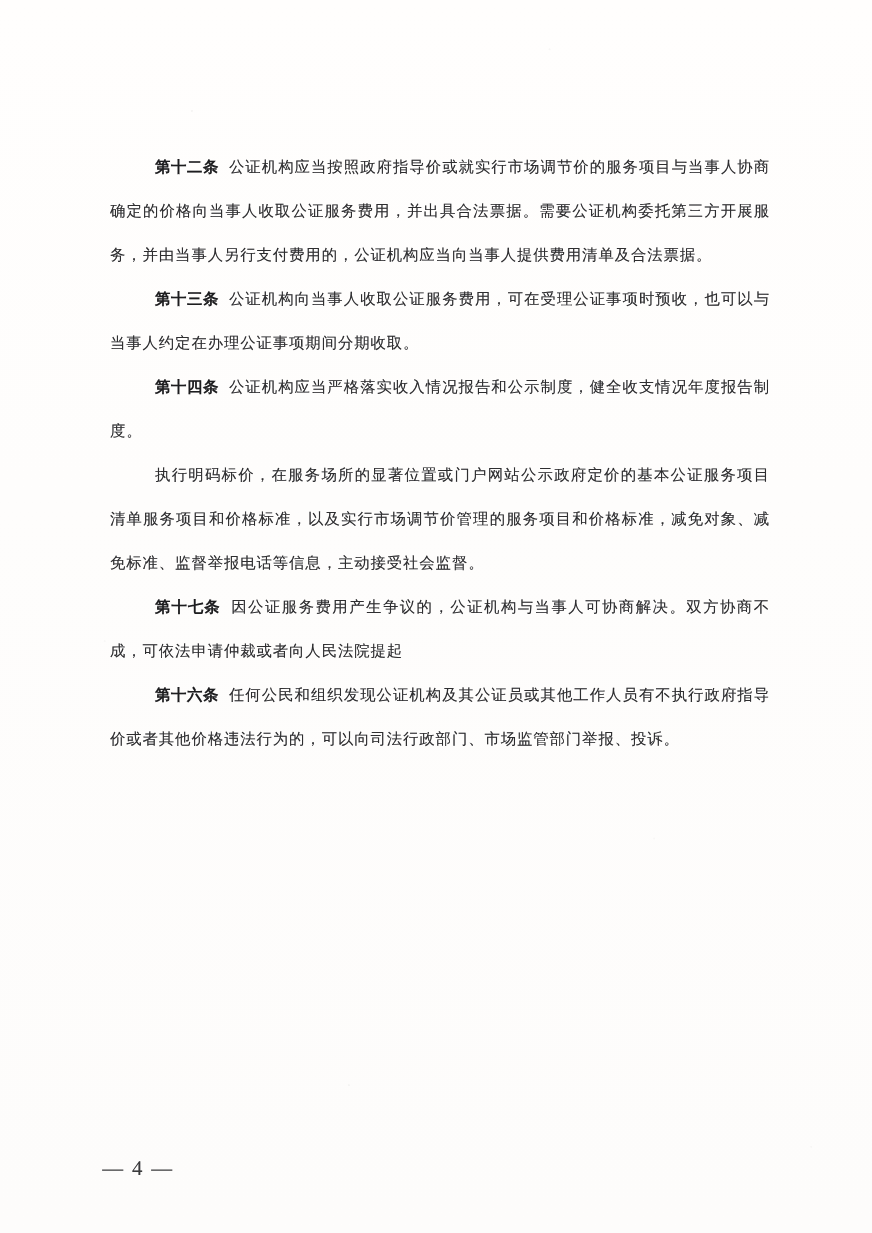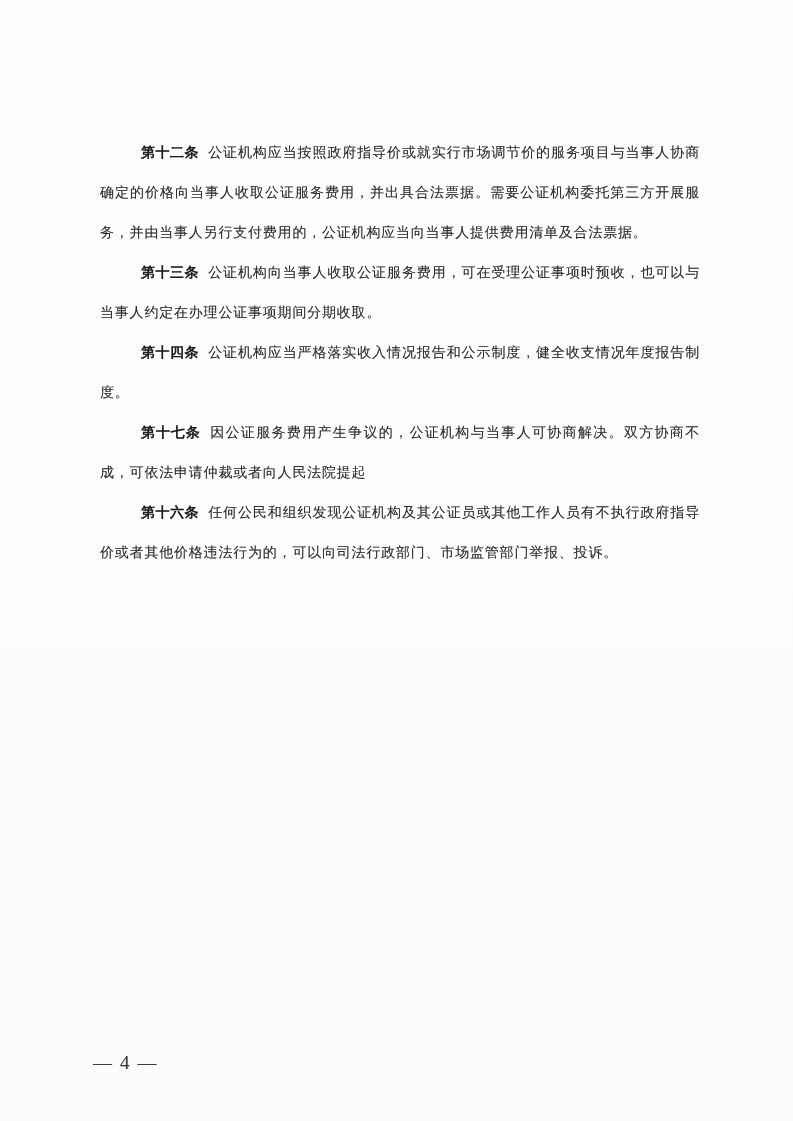--- a/index.html
+++ b/index.html
@@ -78,19 +78,20 @@
 </style>
 </head>
 <body>
 
 <div id="page">
 
   <div id="doc-body">
       <p class="para"><span class="art">第十二条</span><span class="gap"></span><span class="body-text">公证机构应当按照政府指导价或就实行市场调节价的服务项目与当事人协商确定的价格向当事人收取公证服务费用，并出具合法票据。需要公证机构委托第三方开展服务，并由当事人另行支付费用的，公证机构应当向当事人提供费用清单及合法票据。</span></p>
       <p class="para"><span class="art">第十三条</span><span class="gap"></span><span class="body-text">公证机构向当事人收取公证服务费用，可在受理公证事项时预收，也可以与当事人约定在办理公证事项期间分期收取。</span></p>
       <p class="para"><span class="art">第十四条</span><span class="gap"></span><span class="body-text">公证机构应当严格落实收入情况报告和公示制度，健全收支情况年度报告制度。</span></p>
+      <p class="para"><span class="body-text">执行明码标价，在服务场所的显著位置或门户网站公示政府定价的基本公证服务项目清单服务项目和价格标准，以及实行市场调节价管理的服务项目和价格标准，减免对象、减免标准、监督举报电话等信息，主动接受社会监督。</span></p>
       <p class="para"><span class="art">第十七条</span><span class="gap"></span><span class="body-text">因公证服务费用产生争议的，公证机构与当事人可协商解决。双方协商不成，可依法申请仲裁或者向人民法院提起</span></p>
       <p class="para"><span class="art">第十六条</span><span class="gap"></span><span class="body-text">任何公民和组织发现公证机构及其公证员或其他工作人员有不执行政府指导价或者其他价格违法行为的，可以向司法行政部门、市场监管部门举报、投诉。</span></p>
     </div>
 
   <div class="page-number">— 4 —</div>
 
 </div>
 
 </body></html>

